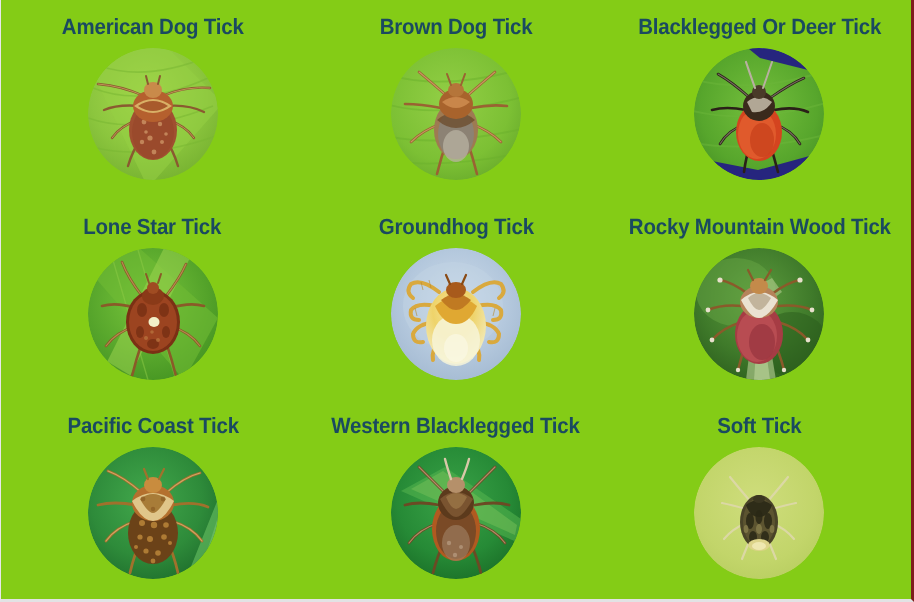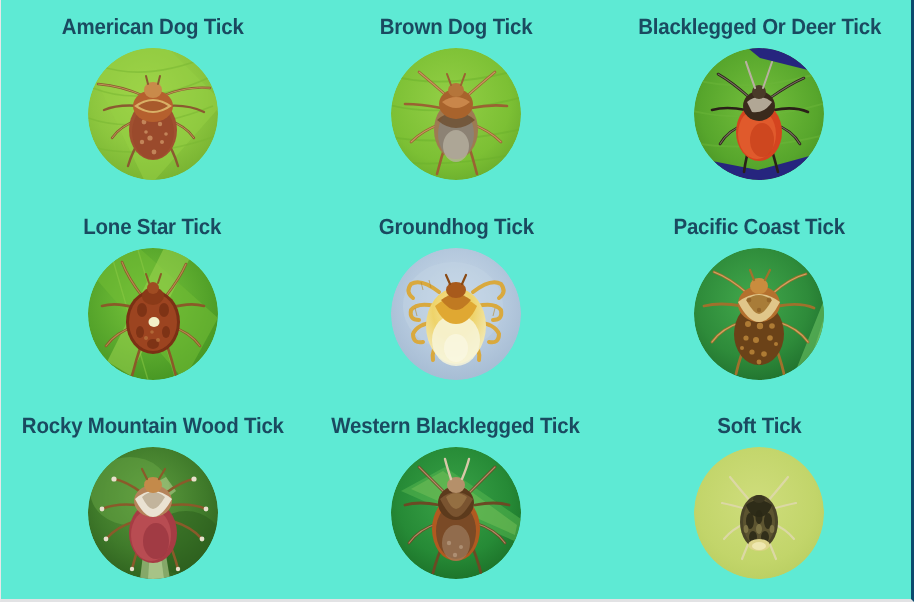--- a/index.html
+++ b/index.html
@@ -6,22 +6,22 @@
   html,body{margin:0;padding:0;}
   body{
     width:914px;height:602px;
     background:#f0f0f2;
     font-family:"Liberation Sans","DejaVu Sans",sans-serif;
     overflow:hidden;
     position:relative;
   }
   #page{
     position:absolute;inset:0;
-    background:#5eead4;
-    border-right:3px solid #0c4a6e;
+    background:#84cc16;
+    border-right:3px solid #7f1d1d;
     border-bottom:3px solid #e2e2e4;
     border-left:1px solid #e7e7e9;
     box-sizing:border-box;
   }
   .grid{
     position:absolute;
     left:0;top:0;right:0;bottom:0;
     display:grid;
     grid-template-columns:repeat(3,1fr);
     grid-template-rows:repeat(3,1fr);
@@ -334,84 +334,20 @@
             <path d="M50 52 Q65 40 80 52 Q72 62 65 62 Q58 62 50 52 Z" fill="#c07a22"></path>
             <ellipse cx="65" cy="42" rx="10" ry="8" fill="#a85a1c"></ellipse>
             <path d="M59 36 L55 27 M71 36 L75 27" stroke="#8a4a14" stroke-width="2.2" stroke-linecap="round" fill="none"></path>
             <ellipse cx="65" cy="100" rx="12" ry="14" fill="#fbf8e4" opacity=".7"></ellipse>
           </g>
         </svg>
       </div>
     </div>
 
     <div class="cell">
-      <div class="tick-label">Pacific Coast Tick</div>
-      <div class="photo">
-        <svg viewBox="0 0 130 132" xmlns="http://www.w3.org/2000/svg">
-          <defs>
-            <radialGradient id="pctBg" cx="45%" cy="40%" r="78%">
-              <stop offset="0%" stop-color="#42a84c"></stop>
-                <stop offset="55%" stop-color="#2e8b3a"></stop>
-                <stop offset="100%" stop-color="#176026"></stop>
-            </radialGradient>
-            <clipPath id="pctClip">
-                <ellipse cx="65" cy="66" rx="65" ry="66"></ellipse>
-              </clipPath>
-          </defs>
-          <g clip-path="url(#pctClip)">
-            <rect width="130" height="132" fill="url(#pctBg)"></rect>
-            <path d="M98 132 L130 52 L130 132 Z" fill="#5fb85c" opacity=".7"></path>
-            <path d="M110 132 L130 70 L130 108 Z" fill="#7ecb6e" opacity=".5"></path>
-            <path d="M-10 -10 L40 -10 L-10 50 Z" fill="#3fa049" opacity=".4"></path>
-            <g stroke="#a0712c" stroke-width="2.8" fill="none" stroke-linecap="round">
-              <path d="M54 46 Q36 30 20 24"></path>
-                <path d="M78 46 Q96 30 112 26"></path>
-              <path d="M48 58 Q26 54 10 58"></path>
-                <path d="M84 58 Q106 54 120 60"></path>
-              <path d="M48 74 Q28 80 18 94"></path>
-                <path d="M84 74 Q104 80 114 94"></path>
-              <path d="M54 90 Q46 108 42 126"></path>
-                <path d="M78 90 Q86 108 90 126"></path>
-            </g>
-            <g stroke="#d9b070" stroke-width="1.2" fill="none" stroke-linecap="round" opacity=".85">
-              <path d="M54 46 Q36 30 20 24"></path>
-                <path d="M78 46 Q96 30 112 26"></path>
-              <path d="M48 74 Q28 80 18 94"></path>
-                <path d="M84 74 Q104 80 114 94"></path>
-            </g>
-            <ellipse cx="65" cy="86" rx="25" ry="31" fill="#6b4218"></ellipse>
-            <g fill="#c08a3c" opacity=".8">
-              <circle cx="54" cy="76" r="3"></circle>
-                <circle cx="66" cy="78" r="3.2"></circle>
-                <circle cx="78" cy="78" r="2.8"></circle>
-              <circle cx="52" cy="90" r="2.6"></circle>
-                <circle cx="62" cy="92" r="3"></circle>
-                <circle cx="76" cy="90" r="2.8"></circle>
-              <circle cx="58" cy="104" r="2.6"></circle>
-                <circle cx="70" cy="106" r="2.8"></circle>
-              <circle cx="65" cy="114" r="2.4"></circle>
-                <circle cx="82" cy="96" r="2"></circle>
-                <circle cx="48" cy="100" r="2"></circle>
-            </g>
-            <ellipse cx="65" cy="56" rx="21" ry="18" fill="#b4702e"></ellipse>
-            <path d="M44 54 Q65 38 86 54 Q76 74 65 74 Q54 74 44 54 Z" fill="#e0c68a"></path>
-            <path d="M52 52 Q65 42 78 52 Q70 66 65 66 Q60 66 52 52 Z" fill="#a87c38"></path>
-            <g fill="#8a5c24" opacity=".7">
-              <circle cx="55" cy="52" r="2.4"></circle>
-                <circle cx="75" cy="52" r="2.4"></circle>
-                <circle cx="65" cy="62" r="2.2"></circle>
-            </g>
-            <ellipse cx="65" cy="38" rx="9" ry="8" fill="#c98c3e"></ellipse>
-            <path d="M60 32 L56 22 M71 32 L76 22" stroke="#a0712c" stroke-width="2.2" stroke-linecap="round" fill="none"></path>
-          </g>
-        </svg>
-      </div>
-    </div>
-
-    <div class="cell">
       <div class="tick-label">Rocky Mountain Wood Tick</div>
       <div class="photo">
         <svg viewBox="0 0 130 132" xmlns="http://www.w3.org/2000/svg">
           <defs>
             <radialGradient id="rmtBg" cx="48%" cy="38%" r="78%">
               <stop offset="0%" stop-color="#5d9c3e"></stop>
                 <stop offset="55%" stop-color="#3f7a2a"></stop>
                 <stop offset="100%" stop-color="#255418"></stop>
             </radialGradient>
             <clipPath id="rmtClip">
@@ -452,20 +388,84 @@
             <path d="M47 52 Q65 36 84 52 Q74 70 65 70 Q56 70 47 52 Z" fill="#eae2d2"></path>
             <path d="M54 50 Q65 40 77 50 Q70 62 65 62 Q60 62 54 50 Z" fill="#c2b49c"></path>
             <ellipse cx="65" cy="38" rx="9" ry="8" fill="#c48a4a"></ellipse>
             <path d="M59 32 L54 22 M71 32 L77 22" stroke="#8a5a2a" stroke-width="2.2" stroke-linecap="round" fill="none"></path>
           </g>
         </svg>
       </div>
     </div>
 
     <div class="cell">
+      <div class="tick-label">Pacific Coast Tick</div>
+      <div class="photo">
+        <svg viewBox="0 0 130 132" xmlns="http://www.w3.org/2000/svg">
+          <defs>
+            <radialGradient id="pctBg" cx="45%" cy="40%" r="78%">
+              <stop offset="0%" stop-color="#42a84c"></stop>
+                <stop offset="55%" stop-color="#2e8b3a"></stop>
+                <stop offset="100%" stop-color="#176026"></stop>
+            </radialGradient>
+            <clipPath id="pctClip">
+                <ellipse cx="65" cy="66" rx="65" ry="66"></ellipse>
+              </clipPath>
+          </defs>
+          <g clip-path="url(#pctClip)">
+            <rect width="130" height="132" fill="url(#pctBg)"></rect>
+            <path d="M98 132 L130 52 L130 132 Z" fill="#5fb85c" opacity=".7"></path>
+            <path d="M110 132 L130 70 L130 108 Z" fill="#7ecb6e" opacity=".5"></path>
+            <path d="M-10 -10 L40 -10 L-10 50 Z" fill="#3fa049" opacity=".4"></path>
+            <g stroke="#a0712c" stroke-width="2.8" fill="none" stroke-linecap="round">
+              <path d="M54 46 Q36 30 20 24"></path>
+                <path d="M78 46 Q96 30 112 26"></path>
+              <path d="M48 58 Q26 54 10 58"></path>
+                <path d="M84 58 Q106 54 120 60"></path>
+              <path d="M48 74 Q28 80 18 94"></path>
+                <path d="M84 74 Q104 80 114 94"></path>
+              <path d="M54 90 Q46 108 42 126"></path>
+                <path d="M78 90 Q86 108 90 126"></path>
+            </g>
+            <g stroke="#d9b070" stroke-width="1.2" fill="none" stroke-linecap="round" opacity=".85">
+              <path d="M54 46 Q36 30 20 24"></path>
+                <path d="M78 46 Q96 30 112 26"></path>
+              <path d="M48 74 Q28 80 18 94"></path>
+                <path d="M84 74 Q104 80 114 94"></path>
+            </g>
+            <ellipse cx="65" cy="86" rx="25" ry="31" fill="#6b4218"></ellipse>
+            <g fill="#c08a3c" opacity=".8">
+              <circle cx="54" cy="76" r="3"></circle>
+                <circle cx="66" cy="78" r="3.2"></circle>
+                <circle cx="78" cy="78" r="2.8"></circle>
+              <circle cx="52" cy="90" r="2.6"></circle>
+                <circle cx="62" cy="92" r="3"></circle>
+                <circle cx="76" cy="90" r="2.8"></circle>
+              <circle cx="58" cy="104" r="2.6"></circle>
+                <circle cx="70" cy="106" r="2.8"></circle>
+              <circle cx="65" cy="114" r="2.4"></circle>
+                <circle cx="82" cy="96" r="2"></circle>
+                <circle cx="48" cy="100" r="2"></circle>
+            </g>
+            <ellipse cx="65" cy="56" rx="21" ry="18" fill="#b4702e"></ellipse>
+            <path d="M44 54 Q65 38 86 54 Q76 74 65 74 Q54 74 44 54 Z" fill="#e0c68a"></path>
+            <path d="M52 52 Q65 42 78 52 Q70 66 65 66 Q60 66 52 52 Z" fill="#a87c38"></path>
+            <g fill="#8a5c24" opacity=".7">
+              <circle cx="55" cy="52" r="2.4"></circle>
+                <circle cx="75" cy="52" r="2.4"></circle>
+                <circle cx="65" cy="62" r="2.2"></circle>
+            </g>
+            <ellipse cx="65" cy="38" rx="9" ry="8" fill="#c98c3e"></ellipse>
+            <path d="M60 32 L56 22 M71 32 L76 22" stroke="#a0712c" stroke-width="2.2" stroke-linecap="round" fill="none"></path>
+          </g>
+        </svg>
+      </div>
+    </div>
+
+    <div class="cell">
       <div class="tick-label">Western Blacklegged Tick</div>
       <div class="photo">
         <svg viewBox="0 0 130 132" xmlns="http://www.w3.org/2000/svg">
           <defs>
             <radialGradient id="wbtBg" cx="48%" cy="40%" r="78%">
               <stop offset="0%" stop-color="#3aa348"></stop>
                 <stop offset="55%" stop-color="#268a36"></stop>
                 <stop offset="100%" stop-color="#14601f"></stop>
             </radialGradient>
             <clipPath id="wbtClip">

